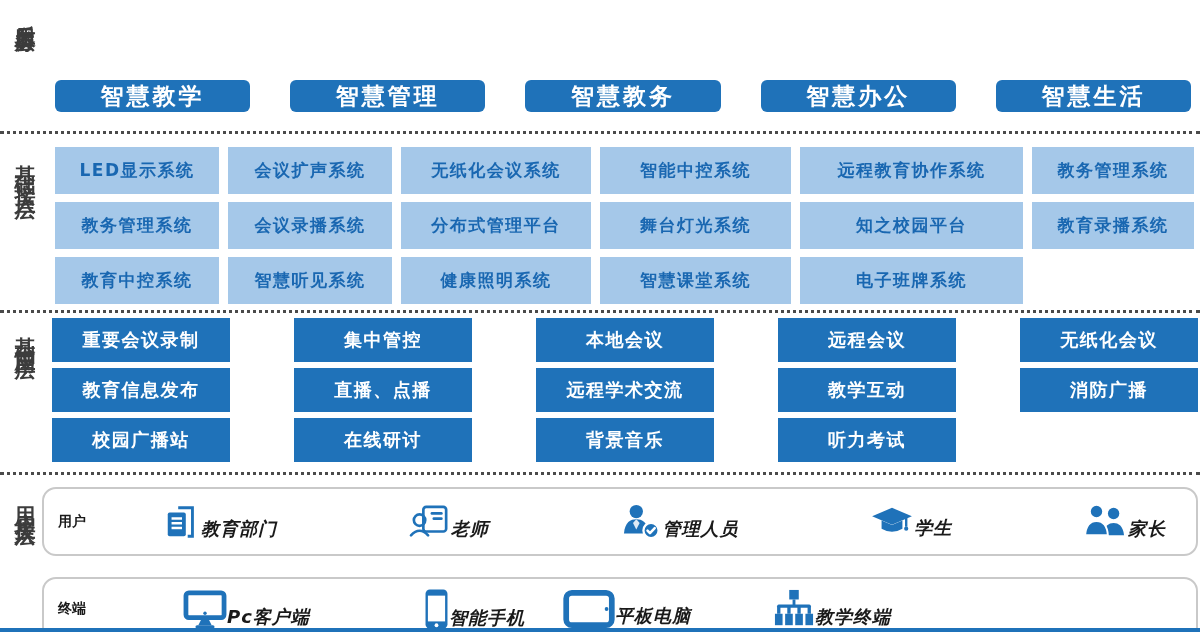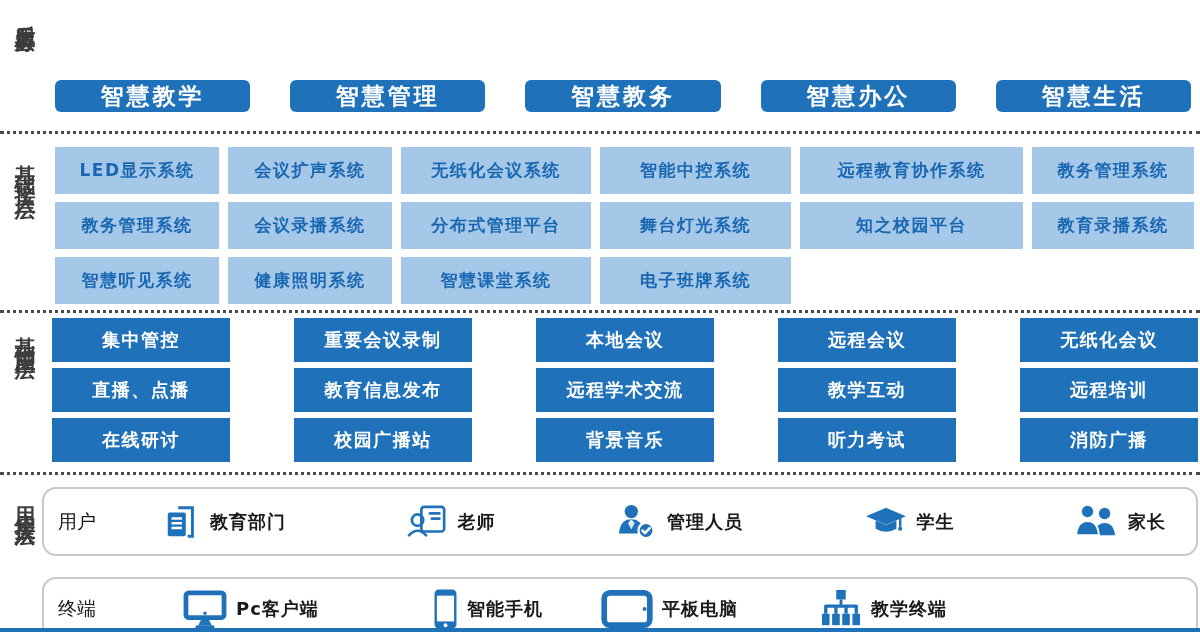--- a/index.html
+++ b/index.html
@@ -59,31 +59,31 @@
     display:flex;align-items:center;justify-content:center;
   }
   
   .round-box{
     position:absolute;left:42px;width:1156px;
     border:2px solid var(--box-border);border-radius:14px;background:#fff;
     display:flex;align-items:center;padding:0 14px;
   }
   .box-user{top:487px;height:69px;}
   .box-terminal{top:577px;height:64px;}
-  .box-title{font-size:19px;font-weight:400;color:var(--group-label);flex:0 0 auto;}
+  .box-title{font-size:14px;font-weight:700;color:var(--group-label);flex:0 0 auto;}
   .box-user .box-title{width:105px;}
   .box-terminal .box-title{width:125px;}
   .grp-wrap{flex:1;display:flex;align-items:center;}
   .box-user .grp-wrap{justify-content:space-between;padding-right:16px;}
   .box-terminal .grp-wrap{justify-content:flex-start;}
-  .grp{display:flex;align-items:center;gap:9px;}
+  .grp{display:flex;align-items:flex-end;font-style:italic;}
   .grp-icon{display:flex;align-items:center;justify-content:center;}
   .grp-label{font-size:18px;font-weight:600;color:var(--group-label);letter-spacing:1px;white-space:nowrap;}
   .box-terminal .grp:nth-child(1){margin-right:114px;}
-  .box-terminal .grp:nth-child(2){margin-right:58px;}
+  .box-terminal .grp:nth-child(2){margin-right:38px;}
   .box-terminal .grp:nth-child(3){margin-right:82px;}
   
   .bottom-bar{position:absolute;bottom:0;left:0;width:100%;height:4px;background:var(--primary);}
 </style>
 </head>
 <body>
 
 <div class="rail-label rail-backend">后台服务层</div>
 <div class="rail-label rail-access">基础接入层</div>
 <div class="rail-label rail-application">基础应用层</div>
@@ -107,50 +107,50 @@
     <div class="sys-box">无纸化会议系统</div>
     <div class="sys-box">智能中控系统</div>
     <div class="sys-box">远程教育协作系统</div>
     <div class="sys-box">教务管理系统</div>
     <div class="sys-box">教务管理系统</div>
     <div class="sys-box">会议录播系统</div>
     <div class="sys-box">分布式管理平台</div>
     <div class="sys-box">舞台灯光系统</div>
     <div class="sys-box">知之校园平台</div>
     <div class="sys-box">教育录播系统</div>
+    <div class="sys-box">教育中控系统</div>
     <div class="sys-box">智慧听见系统</div>
     <div class="sys-box">健康照明系统</div>
     <div class="sys-box">智慧课堂系统</div>
     <div class="sys-box">电子班牌系统</div>
   </div>
 
 <div class="app-row" id="app-columns">
     <div class="app-col">
+      <div class="app-box">重要会议录制</div>
+      <div class="app-box">教育信息发布</div>
+      <div class="app-box">校园广播站</div>
+    </div>
+    <div class="app-col">
       <div class="app-box">集中管控</div>
       <div class="app-box">直播、点播</div>
       <div class="app-box">在线研讨</div>
     </div>
     <div class="app-col">
-      <div class="app-box">重要会议录制</div>
-      <div class="app-box">教育信息发布</div>
-      <div class="app-box">校园广播站</div>
-    </div>
-    <div class="app-col">
       <div class="app-box">本地会议</div>
       <div class="app-box">远程学术交流</div>
       <div class="app-box">背景音乐</div>
     </div>
     <div class="app-col">
       <div class="app-box">远程会议</div>
       <div class="app-box">教学互动</div>
       <div class="app-box">听力考试</div>
     </div>
     <div class="app-col">
       <div class="app-box">无纸化会议</div>
-      <div class="app-box">远程培训</div>
       <div class="app-box">消防广播</div>
     </div>
   </div>
 
 <div class="round-box box-user">
   <div class="box-title">用户</div>
   <div class="grp-wrap" id="user-groups">
       <div class="grp">
         <span class="grp-icon">
           <svg viewBox="0 0 40 40" width="38" height="38">

